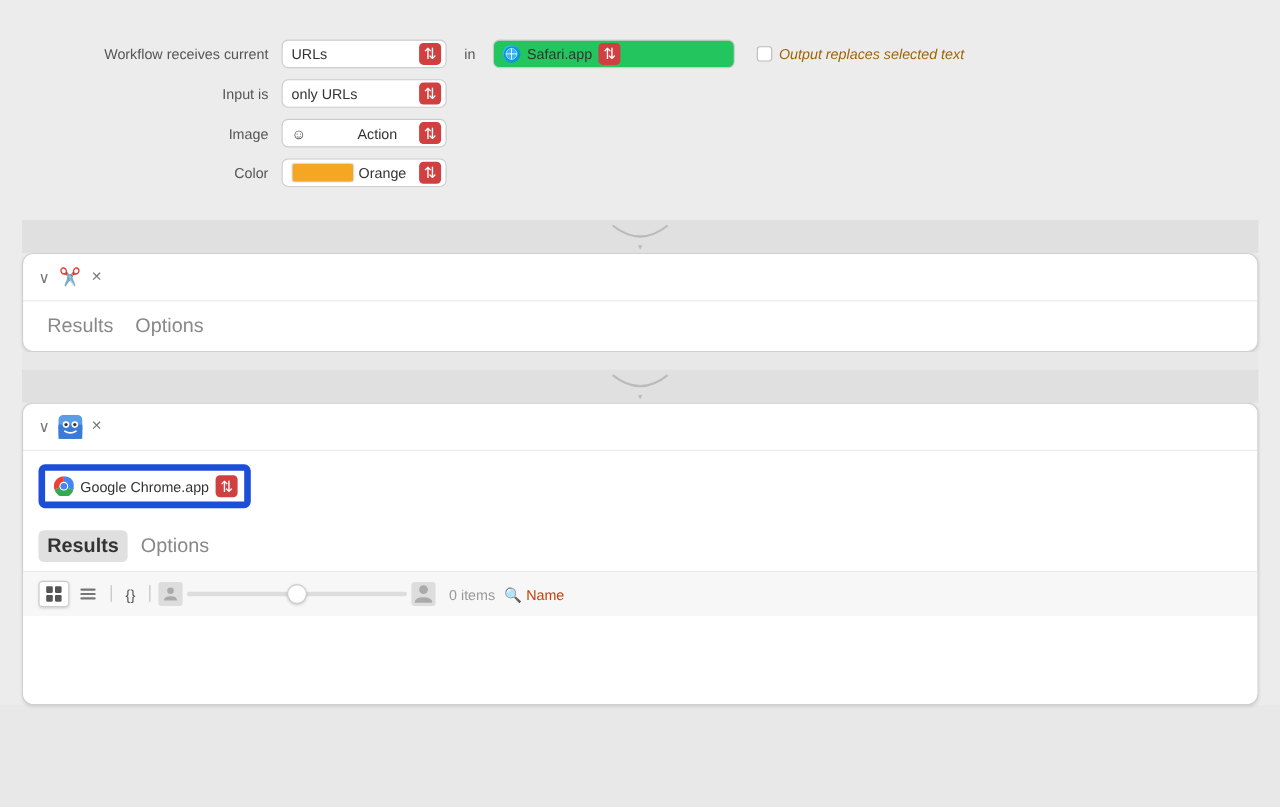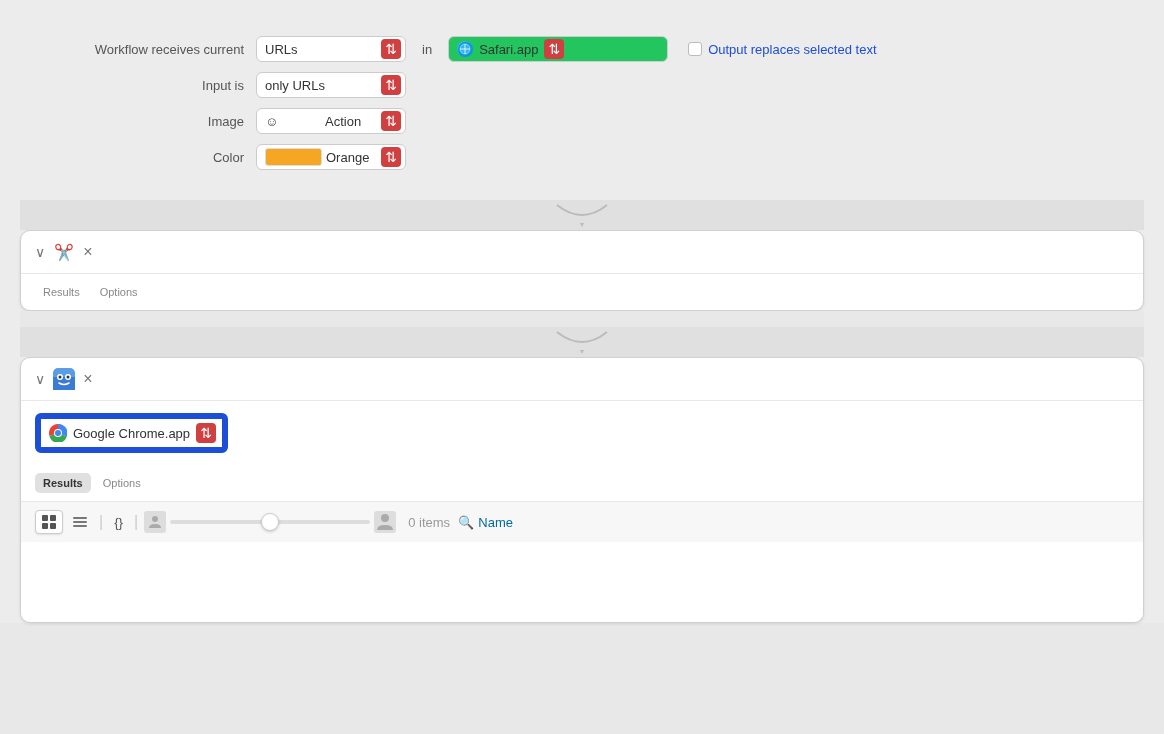--- a/index.html
+++ b/index.html
@@ -111,21 +111,22 @@
     .checkbox {
       width: 14px;
       height: 14px;
       border: 1px solid #bbb;
       border-radius: 3px;
       background: white;
     }
 
     .checkbox-label {
       font-size: 13px;
-      color: #1d4ed8;
+      color: #a16207;
+      font-style: italic;
     }
 
     .color-swatch {
       width: 24px;
       height: 18px;
       border-radius: 3px;
       background: #f5a623;
       border: 1px solid #ddd;
       display: inline-block;
       margin-right: 4px;
@@ -208,21 +209,21 @@
     .action-tabs {
       display: flex;
       padding: 8px 14px;
       gap: 4px;
     }
 
     .tab-btn {
       background: none;
       border: none;
       cursor: pointer;
-      font-size: 11px;
+      font-size: 18px;
       color: #888;
       padding: 4px 8px;
       border-radius: 5px;
     }
 
     .tab-btn.active {
       background: #e0e0e0;
       color: #333;
       font-weight: 600;
     }
@@ -339,21 +340,21 @@
       margin-left: 4px;
     }
 
     .search-icon-sm {
       font-size: 13px;
       color: #888;
     }
 
     .search-label {
       font-size: 13px;
-      color: #0369a1;
+      color: #c2410c;
     }
 
     .results-content {
       min-height: 80px;
       background: white;
       border-radius: 0 0 10px 10px;
     }
 
     .space-between-cards {
       height: 16px;

